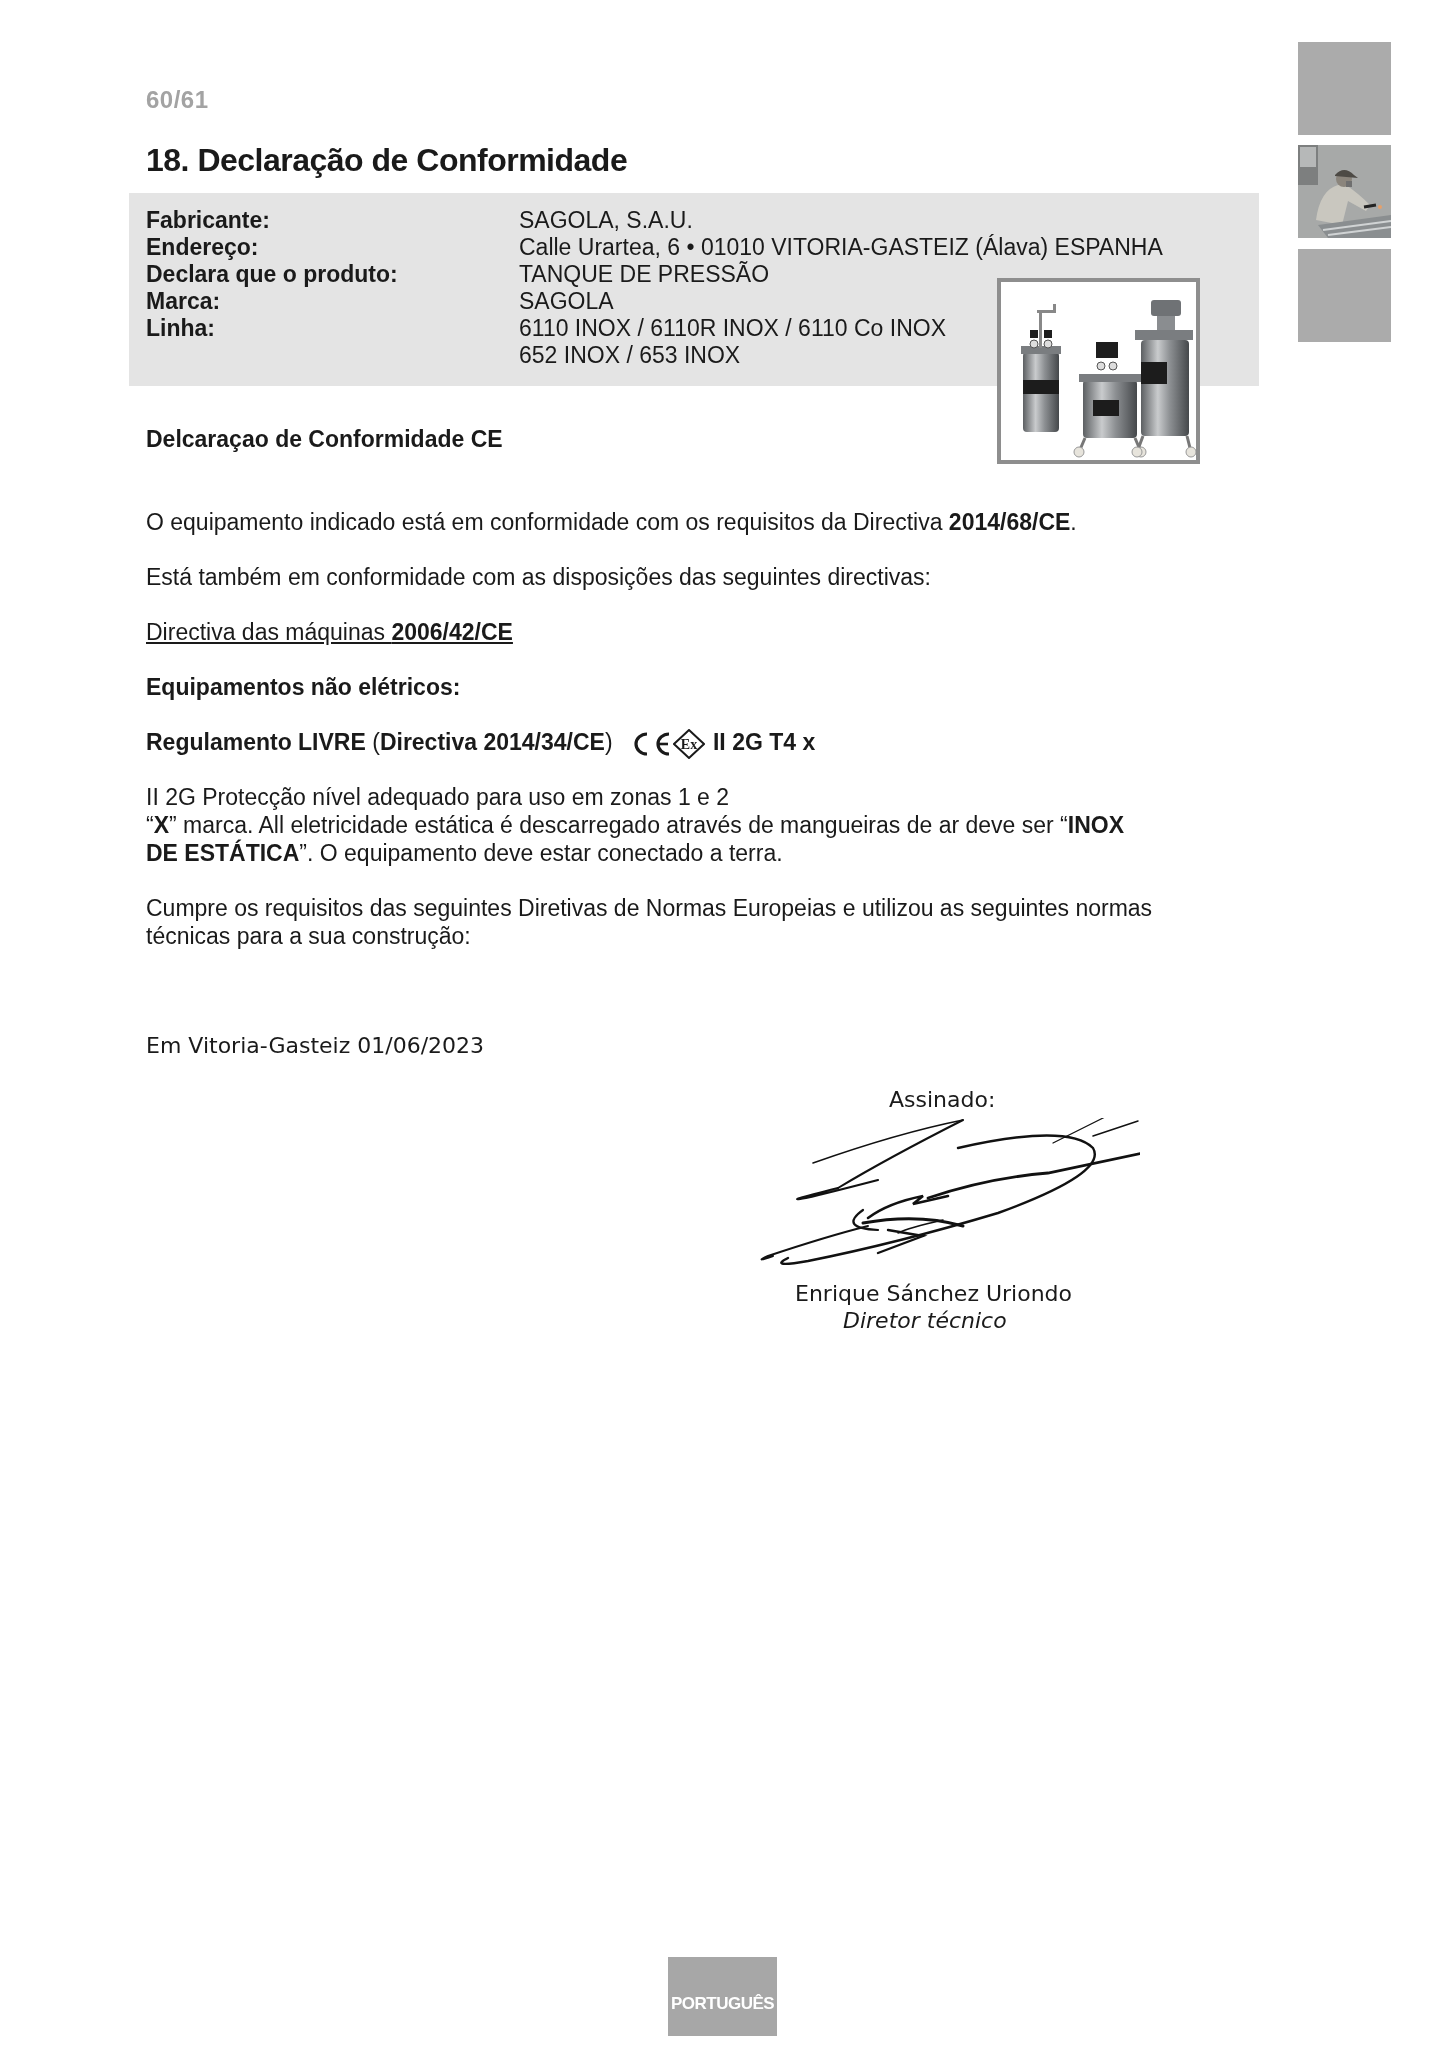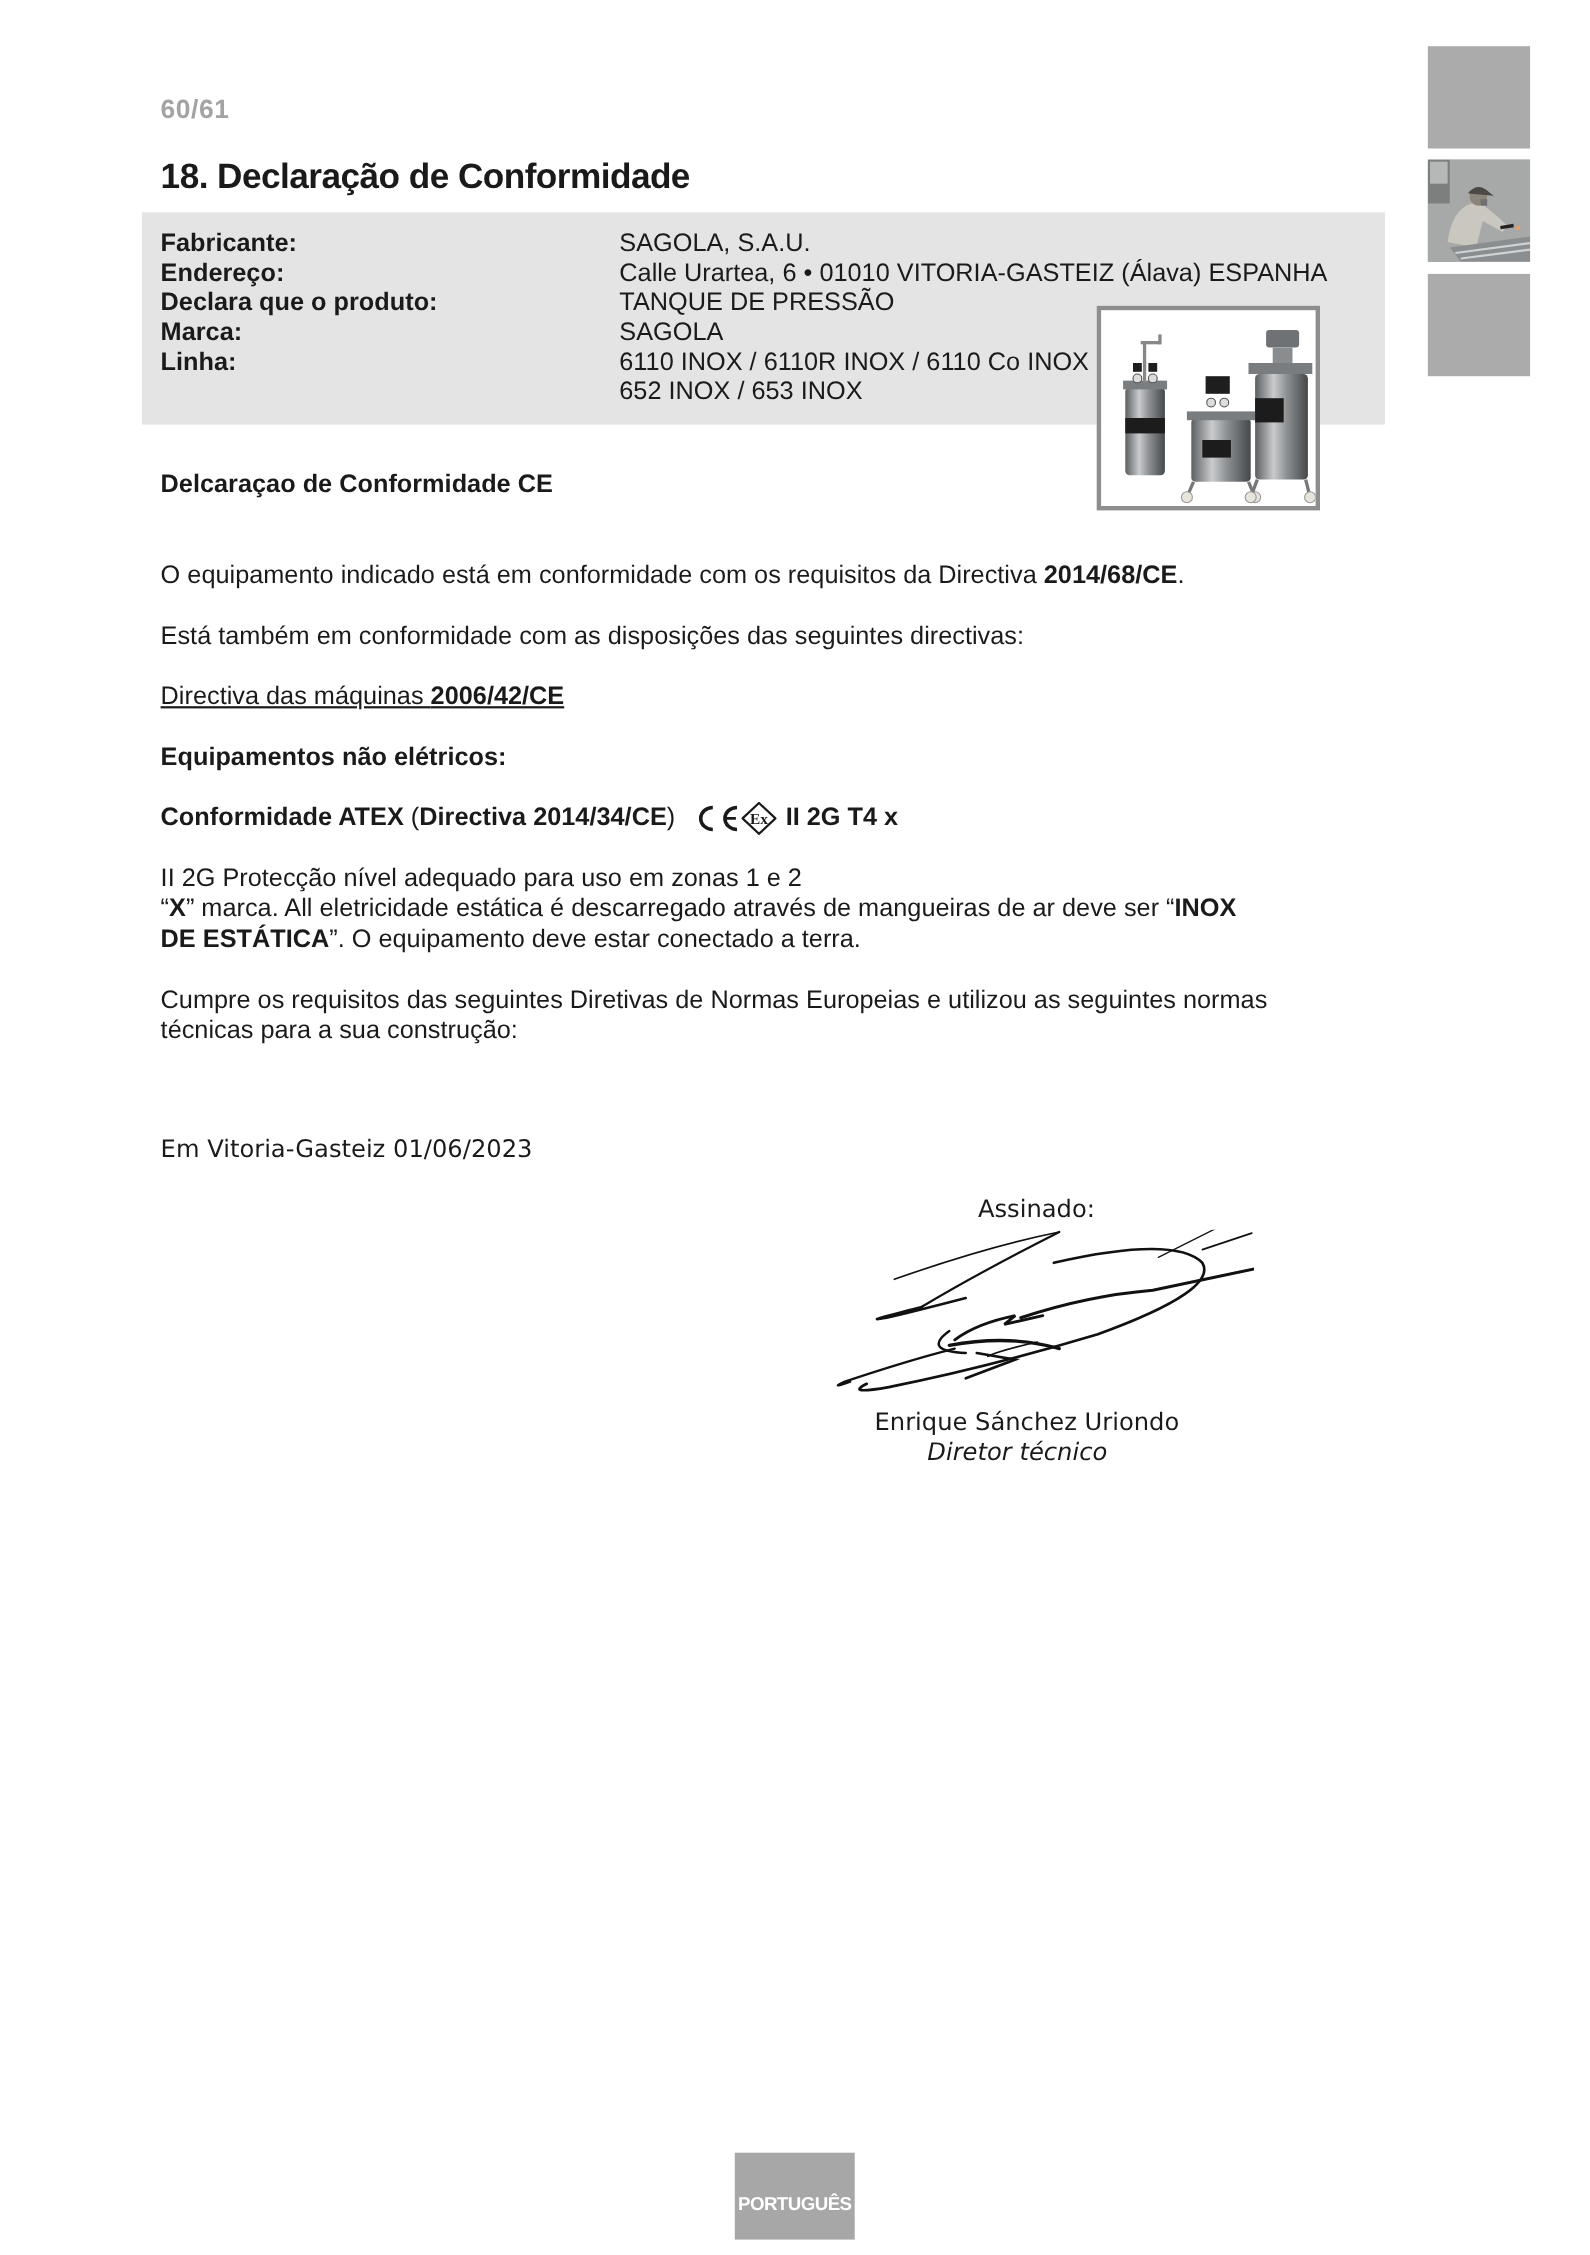--- a/index.html
+++ b/index.html
@@ -20,21 +20,21 @@
   }
   .info-box {
     position: absolute; left: 129px; top: 193px; width: 1130px; height: 193px;
     background: #e4e4e4;
   }
   .info-row {
     position: absolute; left: 146px; height: 28px;
     font-size: 23px; line-height: 28px; white-space: nowrap;
   }
   .info-label { position: absolute; left: 0; font-weight: bold; color: #1a1a1a; }
-  .info-value { position: absolute; left: 373px; font-weight: normal; color: #1a1a1a; margin-left: 44px; }
+  .info-value { position: absolute; left: 373px; font-weight: normal; color: #1a1a1a; }
   .product-photo {
     position: absolute; left: 997px; top: 278px; width: 203px; height: 186px;
     border: 4px solid #8e8e8e; background: #ffffff; box-sizing: border-box;
   }
   .side-tab {
     position: absolute; left: 1298px; width: 93px; height: 93px; background: #ababab;
   }
   .side-photo {
     position: absolute; left: 1298px; top: 145px; width: 93px; height: 93px;
     background: #9a9c9c; overflow: hidden;
@@ -157,21 +157,21 @@
 
 <div class="body-text" style="top:563px;">Está também em conformidade com as disposições das seguintes directivas:</div>
 
 <div class="body-text" style="top:618px;text-decoration:underline;">
   <span>Directiva das máquinas </span><b>2006/42/CE</b>
 </div>
 
 <div class="body-text" style="top:673px;font-weight:bold;">Equipamentos não elétricos:</div>
 
 <div class="body-text" style="top:728px;font-weight:bold;">
-  <span>Conformidade ATEX </span><span style="font-weight:normal;">(</span><span>Directiva 2014/34/CE</span><span style="font-weight:normal;">)</span>
+  <span>Regulamento LIVRE </span><span style="font-weight:normal;">(</span><span>Directiva 2014/34/CE</span><span style="font-weight:normal;">)</span>
   <span class="atex-icons">
     <svg width="44" height="28" viewBox="0 0 44 28">
       <path d="M18 4 A11 10 0 1 0 18 24" fill="none" stroke="#1a1a1a" stroke-width="3.2"></path>
       <path d="M40 4 A11 10 0 1 0 40 24" fill="none" stroke="#1a1a1a" stroke-width="3.2"></path>
       <line x1="29" y1="14" x2="39" y2="14" stroke="#1a1a1a" stroke-width="2.6"></line>
     </svg>
     <svg width="32" height="30" viewBox="0 0 32 30">
       <path d="M16 1 L31 15 L16 29 L1 15 Z" fill="none" stroke="#1a1a1a" stroke-width="2" transform="translate(0,0)"></path>
       <text x="16" y="20" text-anchor="middle" font-family="Liberation Serif, serif" font-weight="bold" font-size="14" fill="#1a1a1a">Ex</text>
     </svg>

